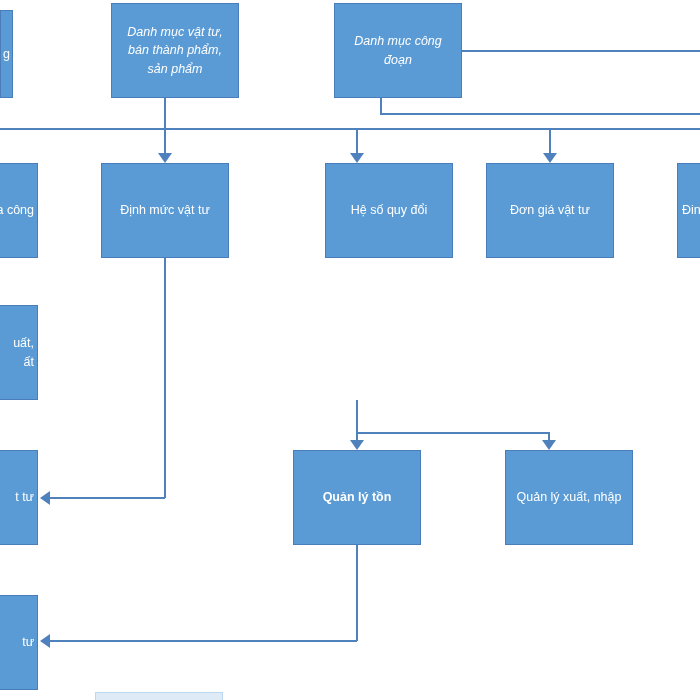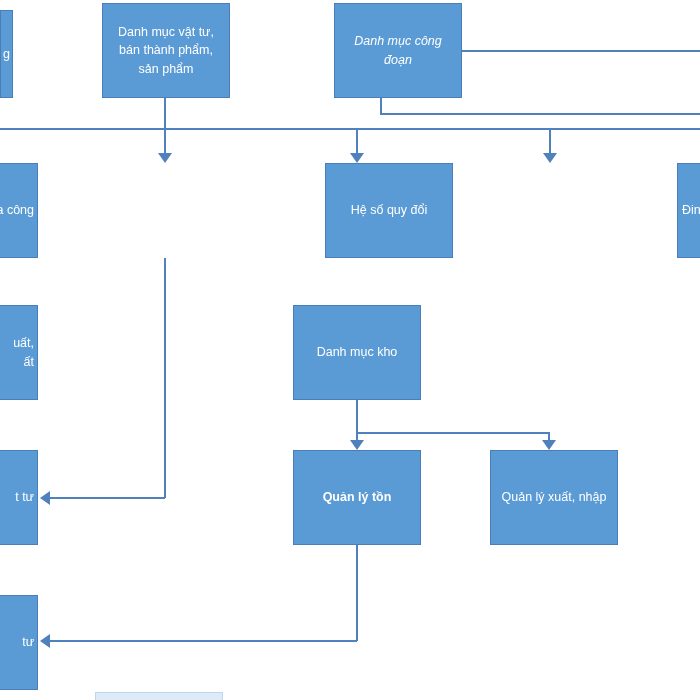--- a/index.html
+++ b/index.html
@@ -96,43 +96,44 @@
   <div class="hline" style="left:356px;top:432px;width:194px;"></div>
   <div class="vline" style="left:548px;top:432px;height:9px;"></div>
   <div class="arrow-down" style="left:542px;top:440px;"></div>
 
   <div class="vline" style="left:356px;top:545px;height:96px;"></div>
   <div class="hline" style="left:50px;top:640px;width:307px;"></div>
   <div class="arrow-left" style="left:40px;top:634px;"></div>
 
   <div class="box partial-left sliver" style="left:0px;top:10px;">g</div>
 
-  <div class="box" style="left:102px;top:3px;">Danh mục vật tư,
+  <div class="box" style="left:111px;top:3px;font-style:italic;">Danh mục vật tư,
 bán thành phẩm,
 sản phẩm</div>
 
   <div class="box" style="left:334px;top:3px;font-style:italic;">Danh mục công
 đoạn</div>
 
   <div class="box partial-left" style="left:-90px;top:163px;">a công</div>
 
+  <div class="box" style="left:101px;top:163px;">Định mức vật tư</div>
 
   <div class="box" style="left:293px;top:163px;margin-left:32px;">Hệ số quy đổi</div>
 
+  <div class="box" style="left:486px;top:163px;">Đơn giá vật tư</div>
 
   <div class="box partial-right" style="left:677px;top:163px;">Đin</div>
 
   <div class="box partial-left" style="left:-90px;top:305px;">uất,
 ất</div>
 
-  <div class="box" style="left:293px;top:305px;">Danh mục kho</div>
 
   <div class="box partial-left" style="left:-90px;top:450px;">t tư</div>
 
   <div class="box" style="left:293px;top:450px;font-weight:bold;">Quản lý tồn</div>
 
-  <div class="box" style="left:490px;top:450px;">Quản lý xuất, nhập</div>
+  <div class="box" style="left:505px;top:450px;">Quản lý xuất, nhập</div>
 
   <div class="box partial-left" style="left:-90px;top:595px;">tư</div>
 
   <div class="box ghost" style="left:95px;top:692px;"></div>
 
 </div>
 
 </body></html>

